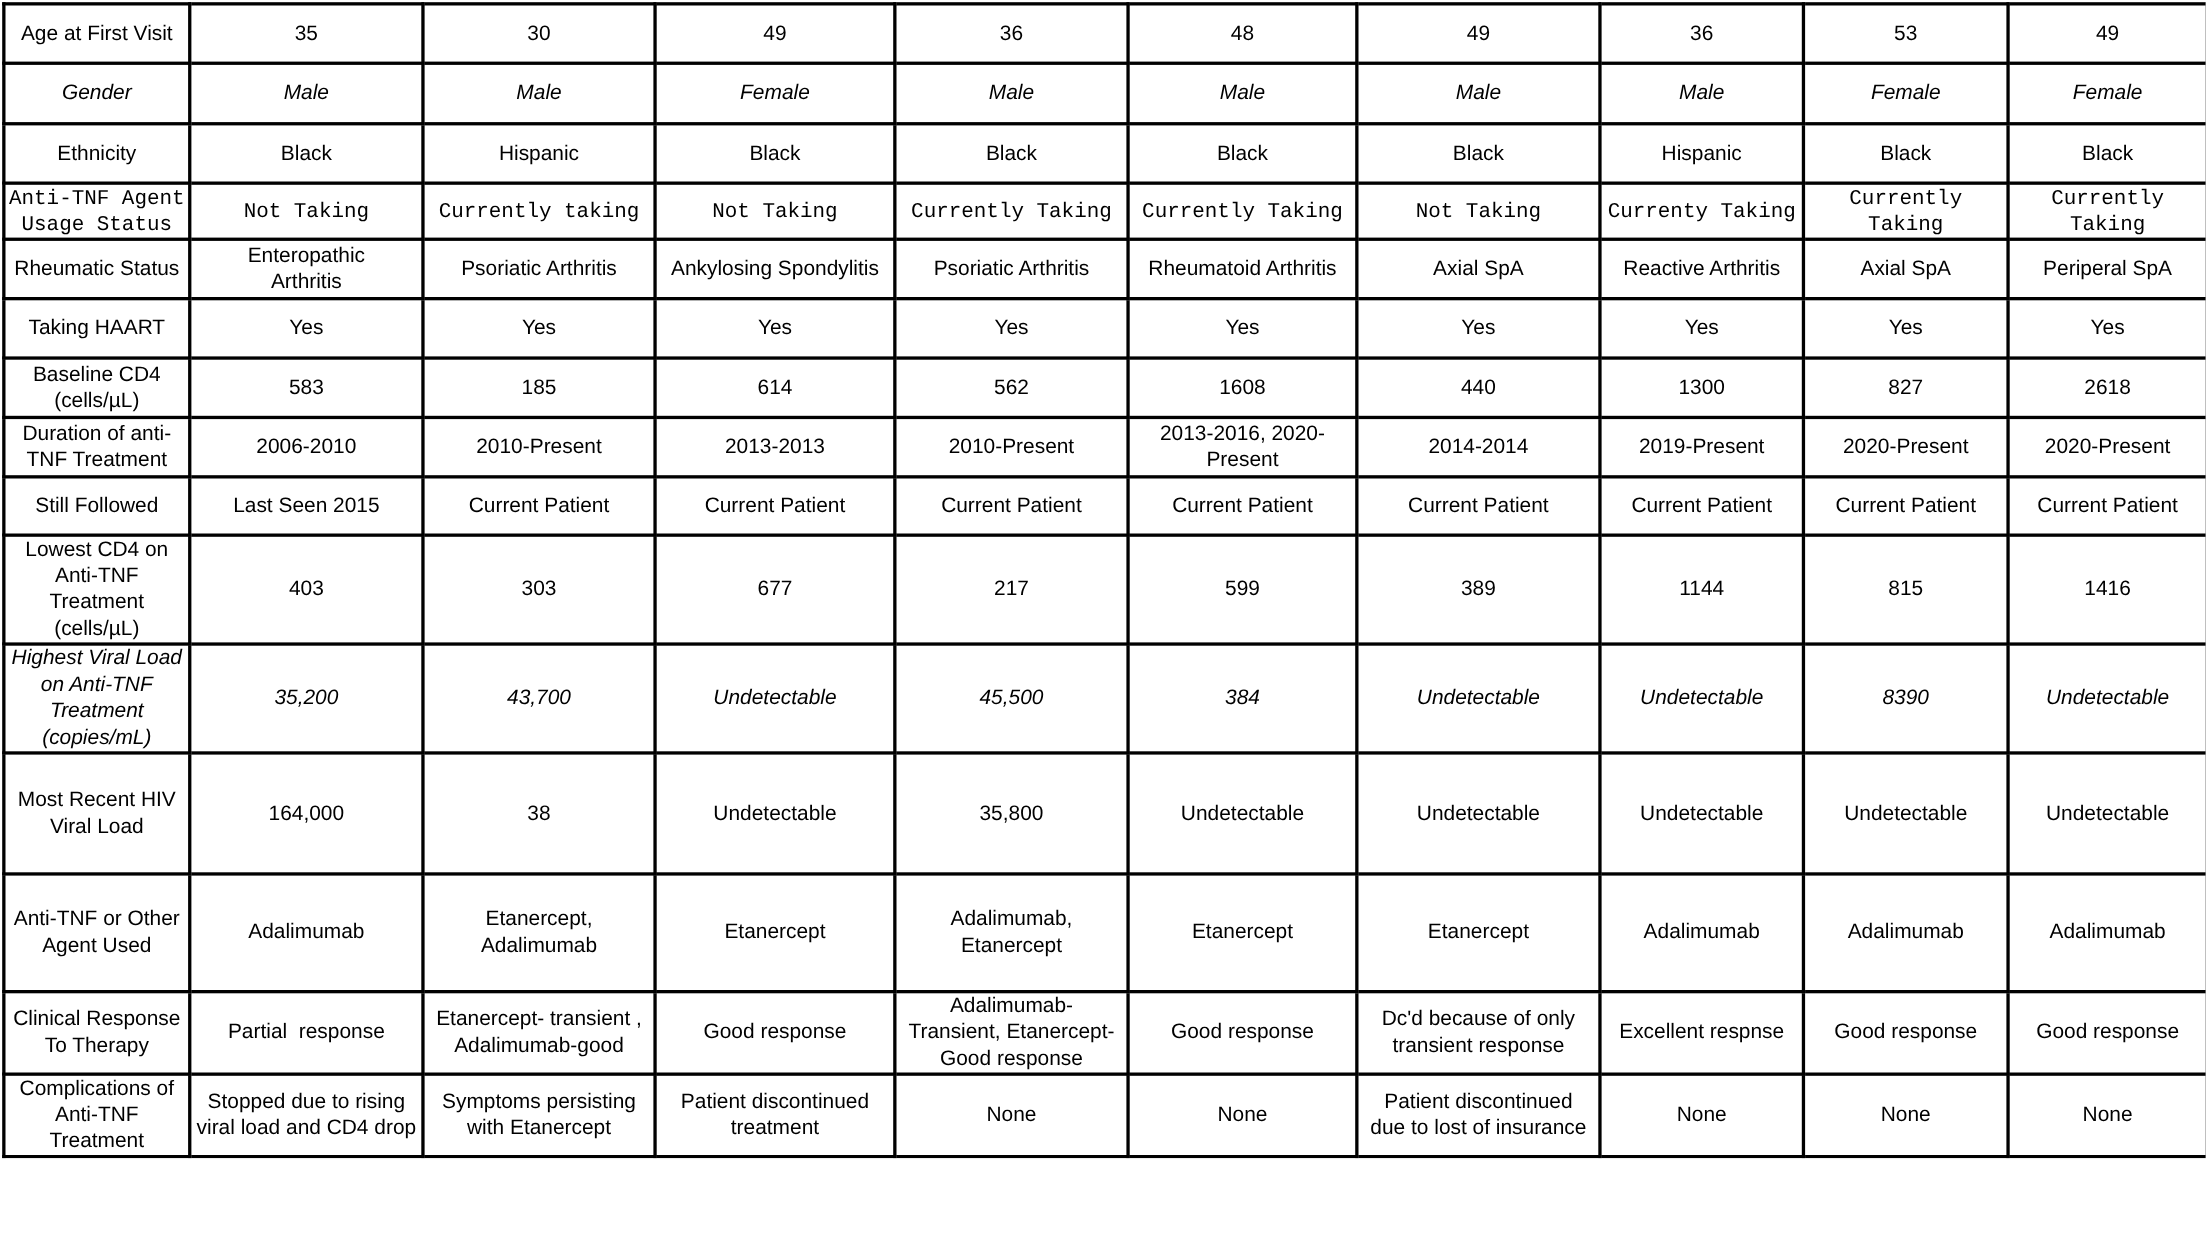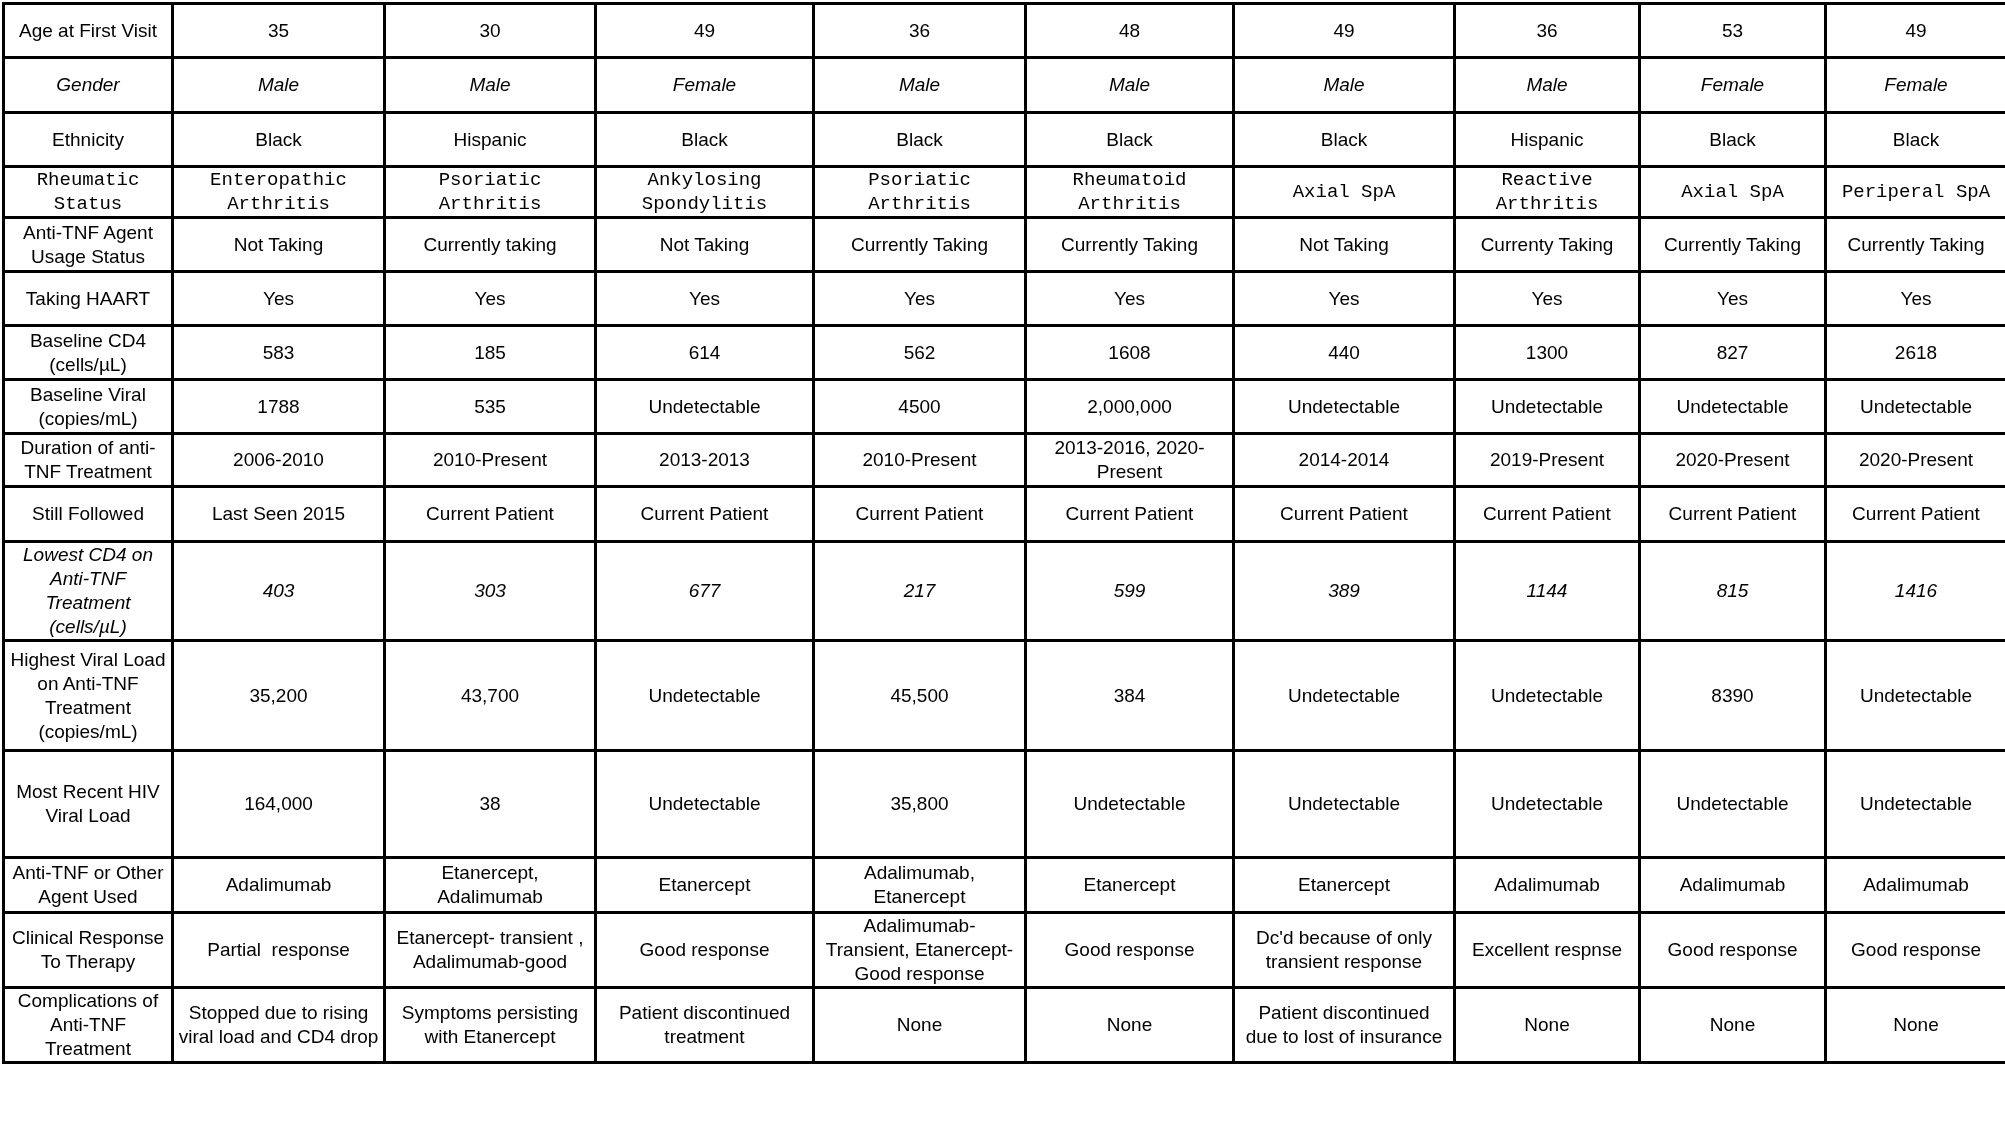--- a/index.html
+++ b/index.html
@@ -98,46 +98,46 @@
         <td>Hispanic</td>
         <td>Black</td>
         <td>Black</td>
         <td>Black</td>
         <td>Black</td>
         <td>Hispanic</td>
         <td>Black</td>
         <td>Black</td>
       </tr>
       <tr>
+        <th>Anti-TNF Agent
+Usage Status</th>
+        <td>Not Taking</td>
+        <td>Currently taking</td>
+        <td>Not Taking</td>
+        <td>Currently Taking</td>
+        <td>Currently Taking</td>
+        <td>Not Taking</td>
+        <td>Currenty Taking</td>
+        <td>Currently Taking</td>
+        <td>Currently Taking</td>
+      </tr>
+      <tr>
         <th>Rheumatic Status</th>
         <td>Enteropathic
 Arthritis</td>
         <td>Psoriatic Arthritis</td>
         <td>Ankylosing Spondylitis</td>
         <td>Psoriatic Arthritis</td>
         <td>Rheumatoid Arthritis</td>
         <td>Axial SpA</td>
         <td>Reactive Arthritis</td>
         <td>Axial SpA</td>
         <td>Periperal SpA</td>
       </tr>
       <tr>
-        <th>Anti-TNF Agent
-Usage Status</th>
-        <td>Not Taking</td>
-        <td>Currently taking</td>
-        <td>Not Taking</td>
-        <td>Currently Taking</td>
-        <td>Currently Taking</td>
-        <td>Not Taking</td>
-        <td>Currenty Taking</td>
-        <td>Currently Taking</td>
-        <td>Currently Taking</td>
-      </tr>
-      <tr>
         <th>Taking HAART</th>
         <td>Yes</td>
         <td>Yes</td>
         <td>Yes</td>
         <td>Yes</td>
         <td>Yes</td>
         <td>Yes</td>
         <td>Yes</td>
         <td>Yes</td>
         <td>Yes</td>
@@ -147,33 +147,20 @@
 (cells/µL)</th>
         <td>583</td>
         <td>185</td>
         <td>614</td>
         <td>562</td>
         <td>1608</td>
         <td>440</td>
         <td>1300</td>
         <td>827</td>
         <td>2618</td>
-      </tr>
-      <tr>
-        <th>Baseline Viral
-(copies/mL)</th>
-        <td>1788</td>
-        <td>535</td>
-        <td>Undetectable</td>
-        <td>4500</td>
-        <td>2,000,000</td>
-        <td>Undetectable</td>
-        <td>Undetectable</td>
-        <td>Undetectable</td>
-        <td>Undetectable</td>
       </tr>
       <tr>
         <th>Duration of anti-
 TNF Treatment</th>
         <td>2006-2010</td>
         <td>2010-Present</td>
         <td>2013-2013</td>
         <td>2010-Present</td>
         <td>2013-2016, 2020-
 Present</td>

